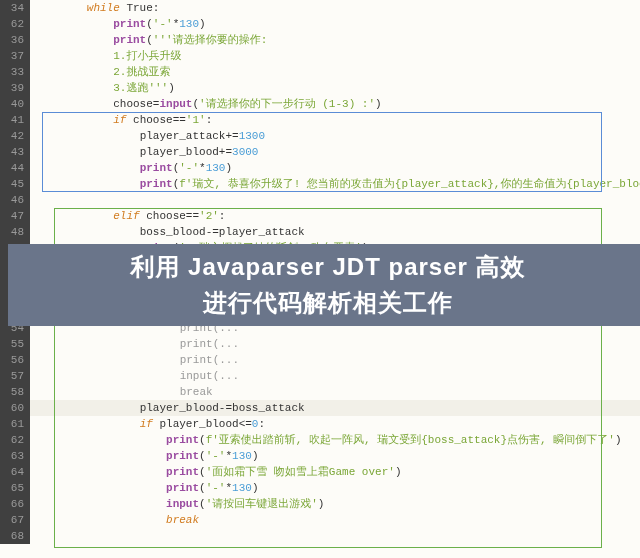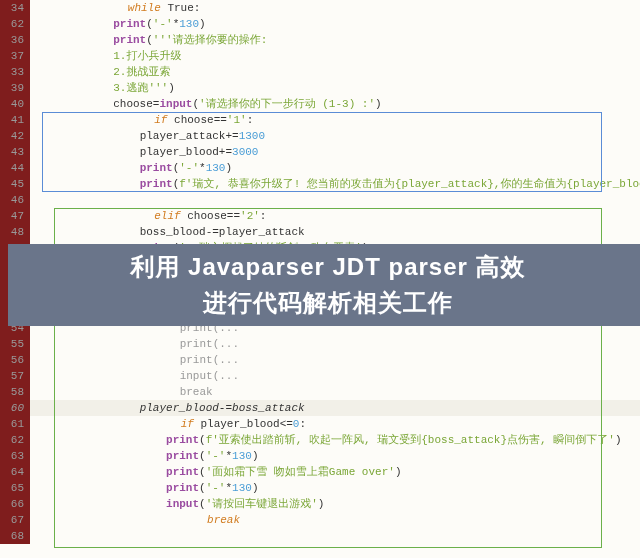--- a/index.html
+++ b/index.html
@@ -21,47 +21,47 @@
   display: flex;
   height: 16px;
   line-height: 16px;
   white-space: pre;
 }
 .gutter {
   width: 30px;
   text-align: right;
   padding-right: 6px;
   color: #999;
-  background: #7f1d1d;
+  background: #404040;
   user-select: none;
   flex-shrink: 0;
 }
 .code {
   flex: 1;
   padding-left: 4px;
 }
-.kw { color: #d17b1f; font-style: italic; margin-left: 41px; }
+.kw { color: #d17b1f; font-style: italic; }
 .fn { color: #9a4ca0; font-weight: bold; }
 .num { color: #4a9dd6; }
 .str { color: #7aa636; }
 .name { color: #333; text-align: center; }
 .comment { color: #999; padding-left: 40px; }
 .box-blue {
   position: absolute;
   border: 1px solid #5a8cd6;
   left: 42px;
   width: 560px;
 }
 .box-green {
   position: absolute;
   border: 1px solid #6bb04a;
   left: 54px;
   width: 548px;
 }
-.highlight { background: #f2f0e8; font-style: italic; }
+.highlight { background: #f2f0e8; }
 .overlay {
   position: absolute;
   top: 244px;
   left: 8px;
   width: 640px;
   height: 82px;
   background: #6a758a;
   display: flex;
   flex-direction: column;
   align-items: center;

